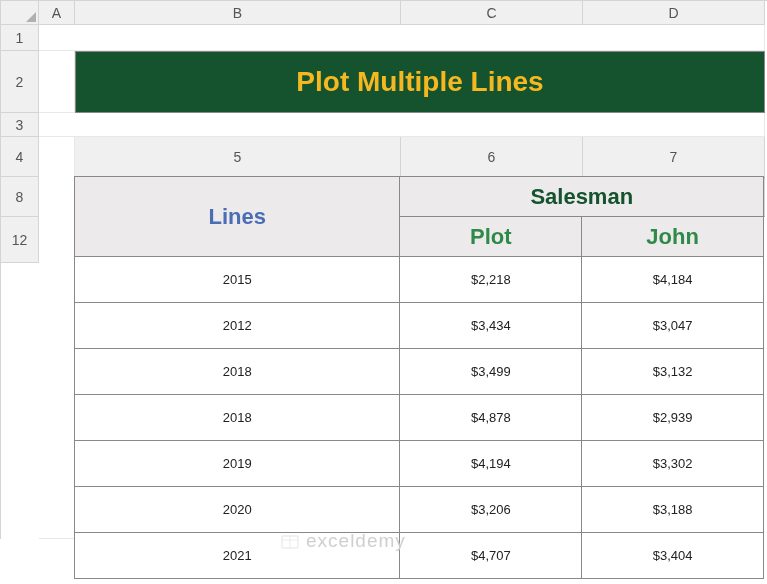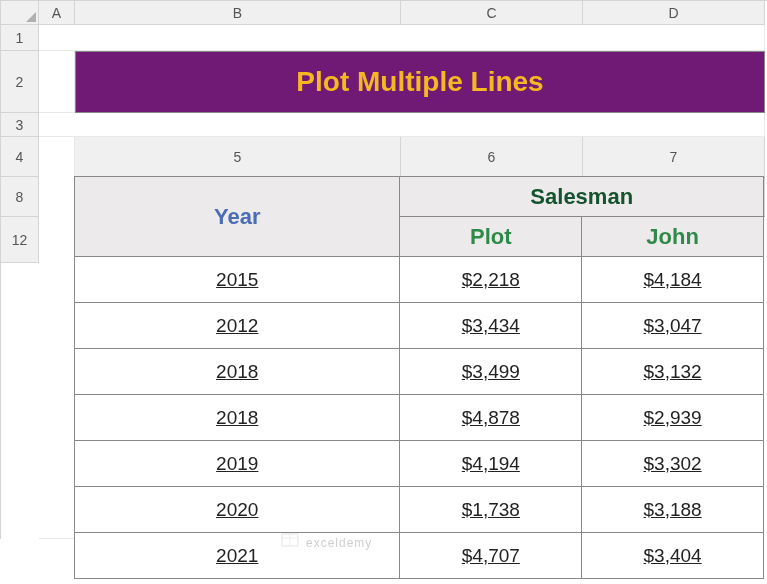--- a/index.html
+++ b/index.html
@@ -50,21 +50,21 @@
       border-bottom: 1px solid #888;
       border-top: 1px solid #888;
     }
     .cell {
       border-right: 1px solid #e8e8e8;
       border-bottom: 1px solid #e8e8e8;
     }
     .title-banner {
       grid-column: 3 / 6;
       grid-row: 3;
-      background: #701a75;
+      background: #14532d;
       display: flex;
       align-items: center;
       justify-content: center;
       font-size: 28px;
       font-weight: bold;
       color: #f5b820;
       border: 1px solid #888;
     }
     .tbl {
       position: absolute;
@@ -91,33 +91,32 @@
       color: #14532d;
       height: 40px;
     }
     .th-sub {
       color: #2f8a4a;
       font-size: 20px;
       height: 40px;
     }
     .tbl td {
       height: 46px;
-      font-size: 19px;
+      font-size: 13px;
       color: #222;
       background: #fff;
-      text-decoration: underline;
     }
     .col-mike { width: 182px; }
     .col-john { width: 182px; }
     .watermark {
       position: absolute;
       top: 530px;
       left: 280px;
       color: #cfcfcf;
-      font-size: 12px;
+      font-size: 19px;
       letter-spacing: 1px;
       display: flex;
       align-items: flex-end;
       gap: 6px;
       pointer-events: none;
     }
     .watermark svg { opacity: 0.4; }
     .row1-blank { grid-row: 2; }
     .row3-blank { grid-row: 4; }
   </style>
@@ -150,21 +149,21 @@
   <div class="row-header">10</div>
   <div class="row-header selected">11</div>
   <div class="row-header">12</div>
 
   <div class="cell" style="grid-column:2;grid-row:5/14"></div>
 </div>
 
 <table class="tbl">
   <thead>
     <tr>
-      <th class="th-year" rowspan="2">Year</th>
+      <th class="th-year" rowspan="2">Lines</th>
       <th class="th-salesman" colspan="2">Salesman</th>
     </tr>
     <tr>
       <th class="th-sub col-mike">Plot</th>
       <th class="th-sub col-john">John</th>
     </tr>
   </thead>
   <tbody>
     <tr>
       <td>2015</td>
@@ -186,21 +185,21 @@
       <td>$4,878</td>
       <td>$2,939</td>
     </tr>
     <tr>
       <td>2019</td>
       <td>$4,194</td>
       <td>$3,302</td>
     </tr>
     <tr>
       <td>2020</td>
-      <td>$1,738</td>
+      <td>$3,206</td>
       <td>$3,188</td>
     </tr>
     <tr>
       <td>2021</td>
       <td>$4,707</td>
       <td>$3,404</td>
     </tr>
   </tbody>
 </table>
 

